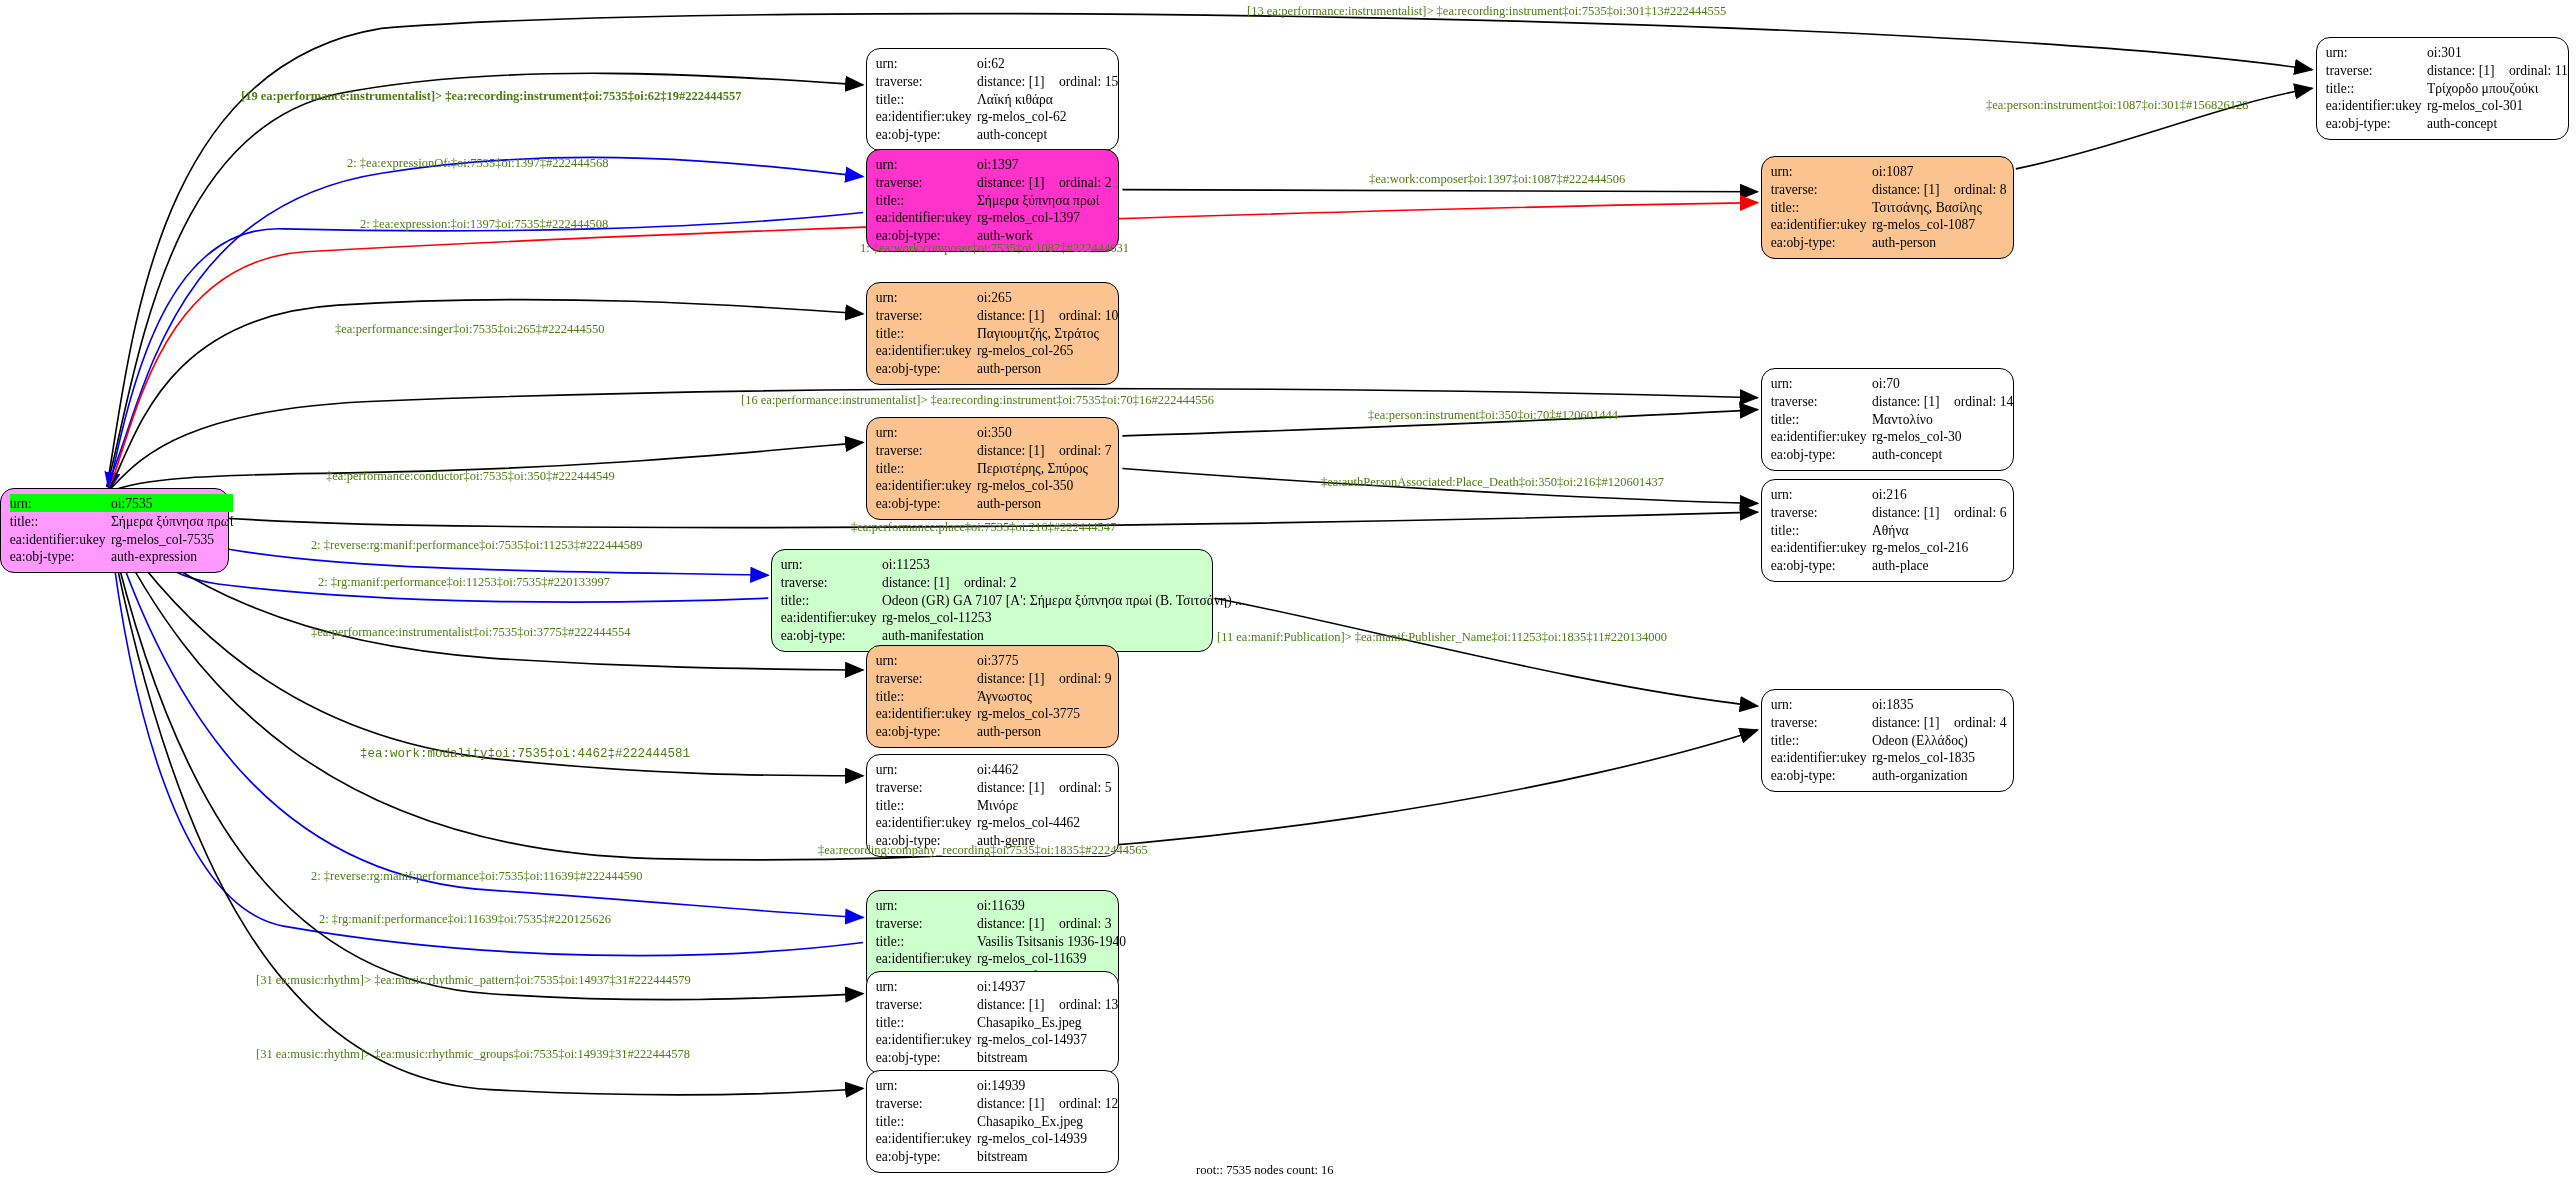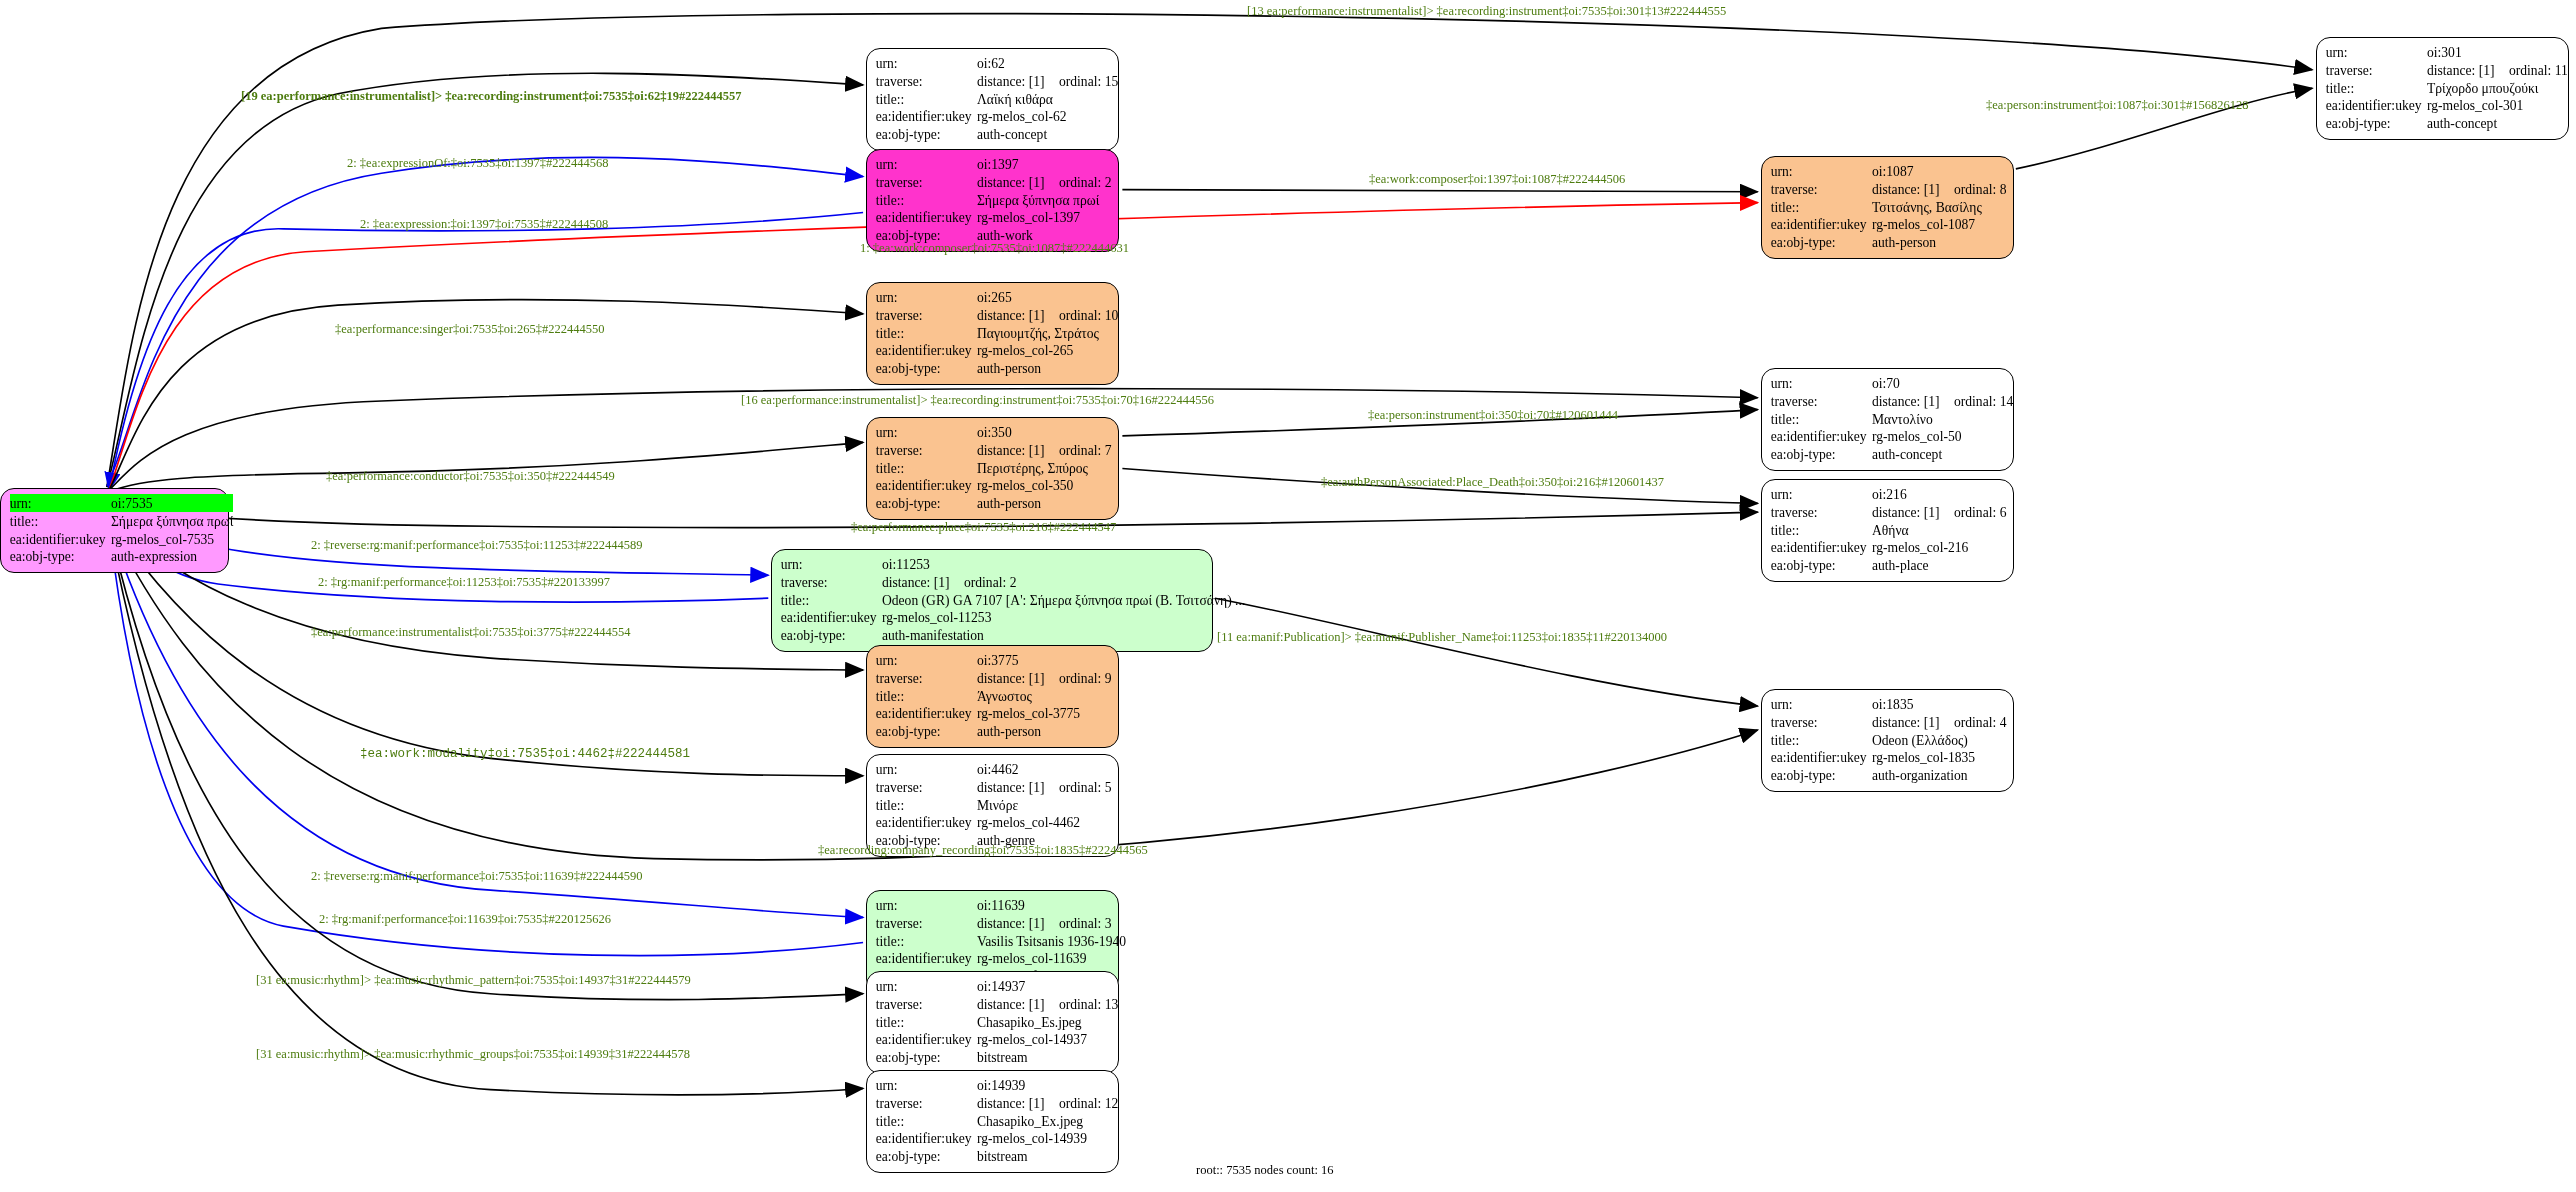--- a/index.html
+++ b/index.html
@@ -253,21 +253,21 @@
             <tr class="trv">
       <td class="k">traverse:</td>
       <td class="v"><span class="d">distance: [1]</span><span>ordinal: 14</span></td>
             </tr>
             <tr>
       <td class="k">title::</td>
       <td class="v">Μαντολίνο</td>
             </tr>
             <tr>
       <td class="k">ea:identifier:ukey</td>
-      <td class="v">rg-melos_col-50</td>
+      <td class="v">rg-melos_col-30</td>
             </tr>
             <tr>
       <td class="k">ea:obj-type:</td>
       <td class="v">auth-concept</td>
             </tr>
           </tbody>
         </table>
       </div>
       <div class="node orange" style="left: 866px; top: 417px; width: 253px;">
         <table>

